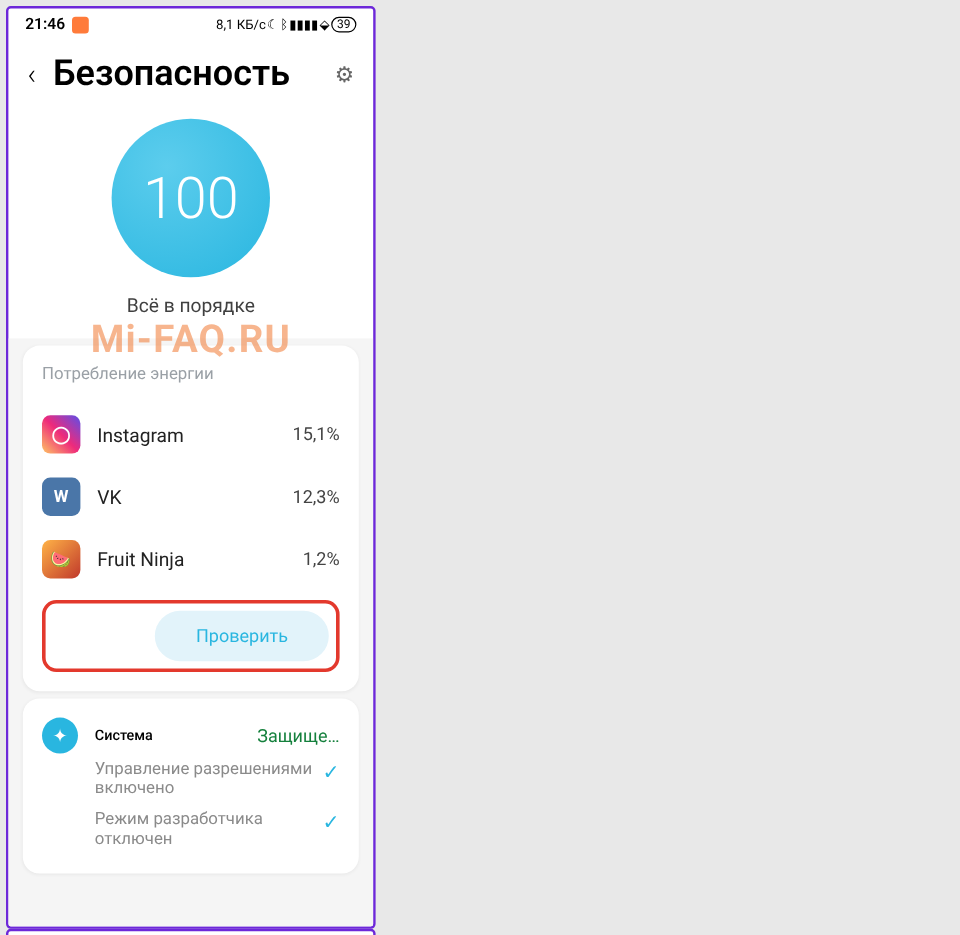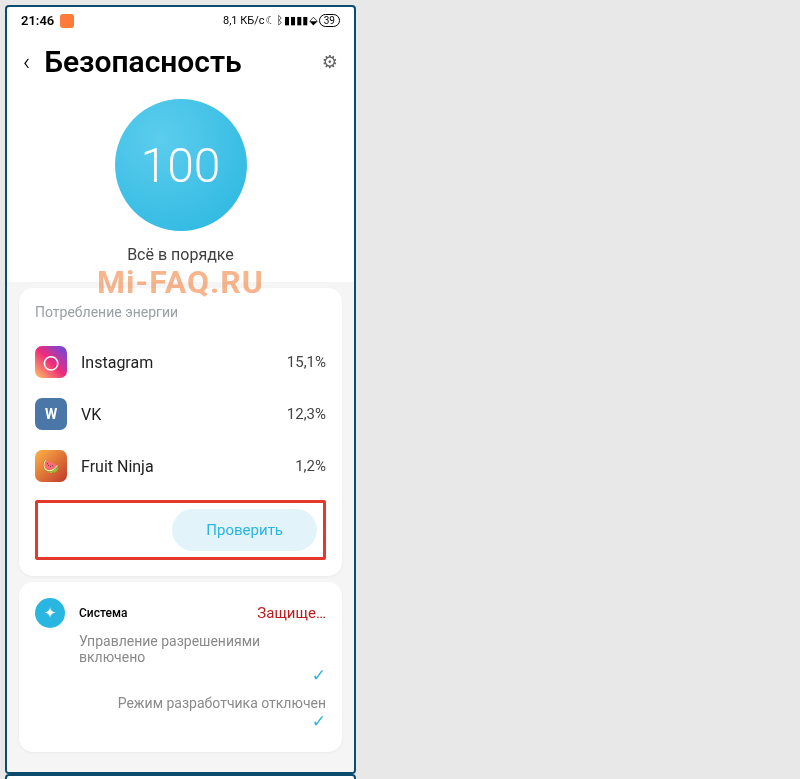--- a/index.html
+++ b/index.html
@@ -1,17 +1,17 @@
 <!DOCTYPE html>
 <html><head>
   <meta charset="utf-8">
   <style>
     * { margin: 0; padding: 0; box-sizing: border-box; font-family: -apple-system, "Segoe UI", Roboto, sans-serif; }
     body { background: #e8e8e8; display: flex; gap: 10px; padding: 5px; }
-    .phone { width: 351px; height: 769px; background: #fff; border: 2px solid #0c4a6e; border-radius: 4px; overflow: hidden; position: relative; display: flex; flex-direction: column; }
+    .phone { width: 308px; height: 769px; background: #fff; border: 2px solid #6d28d9; border-radius: 4px; overflow: hidden; position: relative; display: flex; flex-direction: column; }
     .statusbar { display: flex; justify-content: space-between; align-items: center; padding: 6px 14px; font-size: 13px; color: #000; }
     .sb-left { display: flex; align-items: center; gap: 6px; font-weight: 600; }
     .sb-right { display: flex; align-items: center; gap: 1px; font-size: 11px; }
     .orange-dot { width: 14px; height: 14px; background: #ff7b3a; border-radius: 3px; }
     .batt { border: 1px solid #000; border-radius: 7px; padding: 0 4px; font-size: 10px; }
     .header { display: flex; align-items: center; padding: 10px 16px; gap: 14px; }
     .back { font-size: 24px; font-weight: 300; cursor: pointer; }
     .title { font-size: 30px; font-weight: 600; flex: 1; }
     .gear { font-size: 18px; color: #666; cursor: pointer; }
     .score-circle { width: 132px; height: 132px; border-radius: 50%; background: radial-gradient(circle at 35% 30%, #5ccded, #29b6e0); display: flex; align-items: center; justify-content: center; margin: 10px auto 14px; color: #fff; font-size: 48px; font-weight: 300; }
@@ -19,27 +19,27 @@
     .card { background: #fff; border-radius: 14px; margin: 6px 12px; padding: 16px; box-shadow: 0 1px 3px rgba(0,0,0,0.05); }
     .phone1-body { background: #f5f5f5; flex: 1; overflow: hidden; }
     .section-label { color: #9aa0a6; font-size: 14px; margin-bottom: 16px; }
     .app-row { display: flex; align-items: center; padding: 10px 0; gap: 14px; }
     .app-icon { width: 32px; height: 32px; border-radius: 7px; display: flex; align-items: center; justify-content: center; font-size: 14px; color: #fff; font-weight: 700; }
     .ig { background: linear-gradient(45deg, #fec564, #ee2a7b, #5b4fe9); }
     .vk { background: #4a76a8; }
     .fn { background: linear-gradient(135deg, #ffb347, #c0392b); }
     .app-name { flex: 1; font-size: 16px; color: #222; }
     .app-pct { font-size: 15px; color: #444; }
-    .highlight-box { border: 3px solid #e3392d; padding: 6px; border-radius: 2px; margin-top: 8px; display: flex; justify-content: flex-end; }
+    .highlight-box { border: 3px solid #e3392d; padding: 6px; border-radius: 12px; margin-top: 8px; display: flex; justify-content: flex-end; }
     .check-btn { background: #e2f3fa; color: #29b6e0; border: none; border-radius: 22px; padding: 12px 34px; font-size: 15px; cursor: pointer; }
     .sys-row { display: flex; align-items: center; gap: 14px; }
     .sys-icon { width: 30px; height: 30px; border-radius: 50%; background: #29b6e0; display: flex; align-items: center; justify-content: center; color: #fff; font-size: 15px; }
     .sys-name { font-size: 12px; font-weight: 500; flex: 1; }
-    .sys-status { color: #b91c1c; font-size: 15px; }
-    .sys-item { display: flex; align-items: flex-end; padding: 5px 0 5px 44px; color: #8a8a8a; font-size: 14px; flex-direction: column; }
+    .sys-status { color: #15803d; font-size: 15px; }
+    .sys-item { display: flex; align-items: flex-start; padding: 5px 0 5px 44px; color: #8a8a8a; font-size: 14px; }
     .sys-item span:first-child { flex: 1; }
     .check-mark { color: #29b6e0; font-size: 17px; }
     .watermark { position: absolute; top: 258px; left: 50%; transform: translateX(-50%); font-size: 32px; font-weight: 700; color: rgba(240, 120, 50, 0.55); letter-spacing: 1px; pointer-events: none; white-space: nowrap; z-index: 50; }
     .container { position: relative; }
   </style>
 </head>
 <body>
 
 <div class="container">
 

